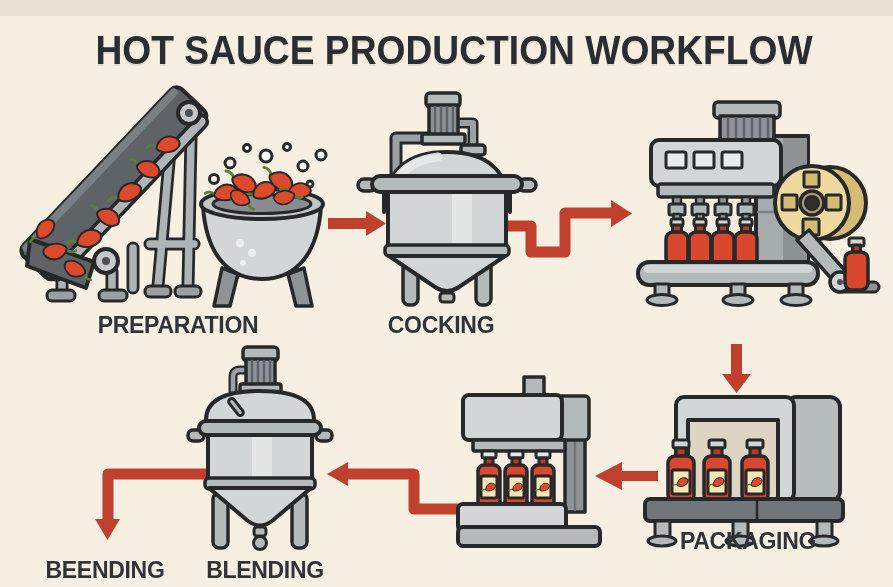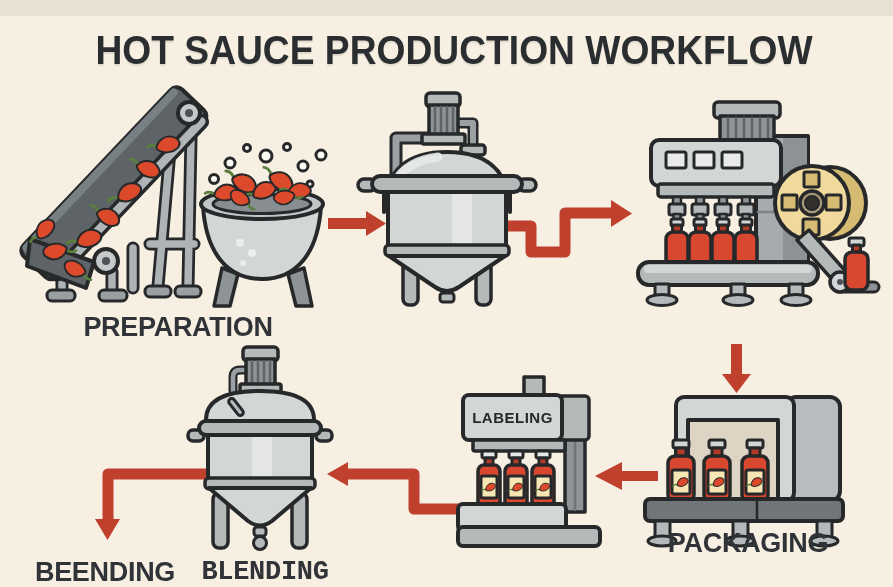--- a/index.html
+++ b/index.html
@@ -11,21 +11,21 @@
   #stage svg{position:absolute;inset:0;}
   svg path,svg rect,svg circle,svg ellipse,svg polygon,svg line{
     stroke-linejoin:round;stroke-linecap:round;
   }
   .txt{position:absolute;color:#303439;font-weight:700;white-space:nowrap;}
   .title{
     top:12px;left:454px;font-size:40px;color:#2b2e31;letter-spacing:0px;
     transform:translateX(-50%) scaleX(0.93);transform-origin:center top;
     text-shadow:0 2px 0 rgba(40,40,40,0.10);
   }
-  .stage-lbl{font-size:27px;letter-spacing:-0.3px;transform:translateX(-50%);}
+  .stage-lbl{font-size:23px;letter-spacing:-0.3px;transform:translateX(-50%);}
   .machine-lbl{
     left:463px;top:379px;width:99px;height:45px;
     display:flex;align-items:center;justify-content:center;
     font-size:15px;letter-spacing:0.5px;color:#26282a;
   }
 </style>
 </head>
 <body>
 
 <div id="stage">
@@ -336,19 +336,19 @@
     <path d="M209,472 L311,472 L272,505 Q260,514 248,505 Z" fill="#d3d6d6" stroke="#26282a" stroke-width="4"></path>
     <rect x="254" y="511" width="12" height="9" rx="3" fill="#b4b9ba" stroke="#26282a" stroke-width="3"></rect>
     <circle cx="260" cy="527" r="6.5" fill="#b4b9ba" stroke="#26282a" stroke-width="3"></circle>
     <rect x="199" y="405" width="122" height="14" rx="7" fill="#b4b9ba" stroke="#26282a" stroke-width="4"></rect>
   </g>
 </svg>
 
   <div class="txt title">HOT SAUCE PRODUCTION WORKFLOW</div>
 
   <div class="txt stage-lbl" style="left:178px;top:296px;">PREPARATION</div>
+  <div class="txt stage-lbl" style="left:441px;top:296px;">COCKING</div>
 
   <div class="txt stage-lbl" style="left:105px;top:541px;text-align:center;">BEENDING</div>
-  <div class="txt stage-lbl" style="left:265px;top:541px;font-family:Liberation Mono, monospace;">BLENDING</div>
+  <div class="txt stage-lbl" style="left:265px;top:541px;">BLENDING</div>
   <div class="txt stage-lbl" style="left:748px;top:512px;">PACKAGING</div>
 
-  <div class="txt machine-lbl">LABELING</div>
 </div>
 
 </body></html>

